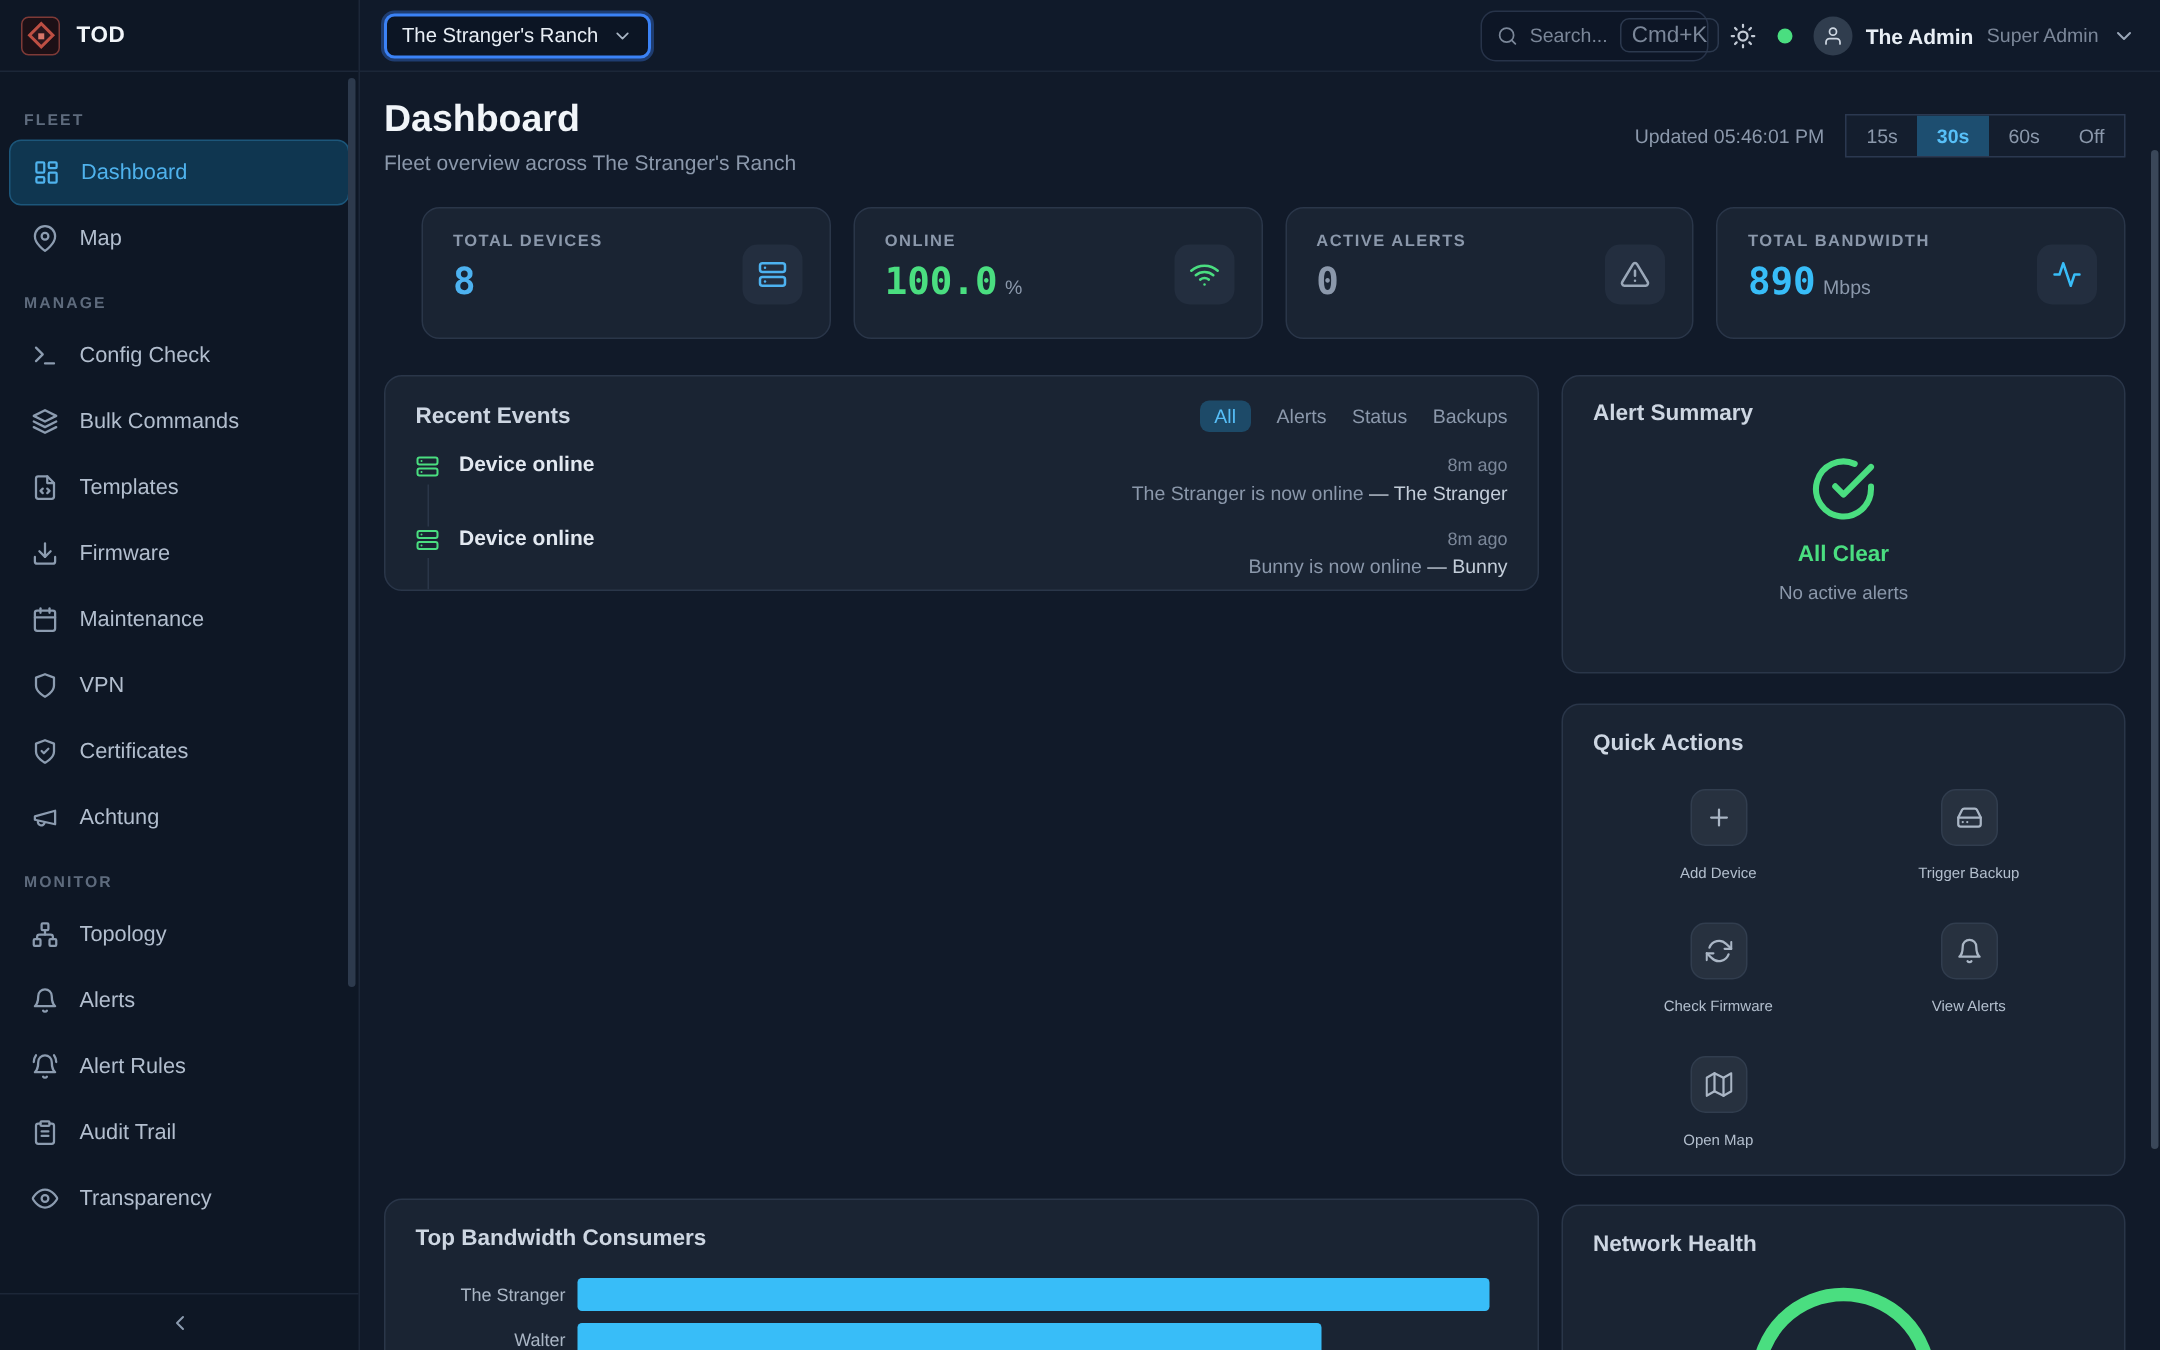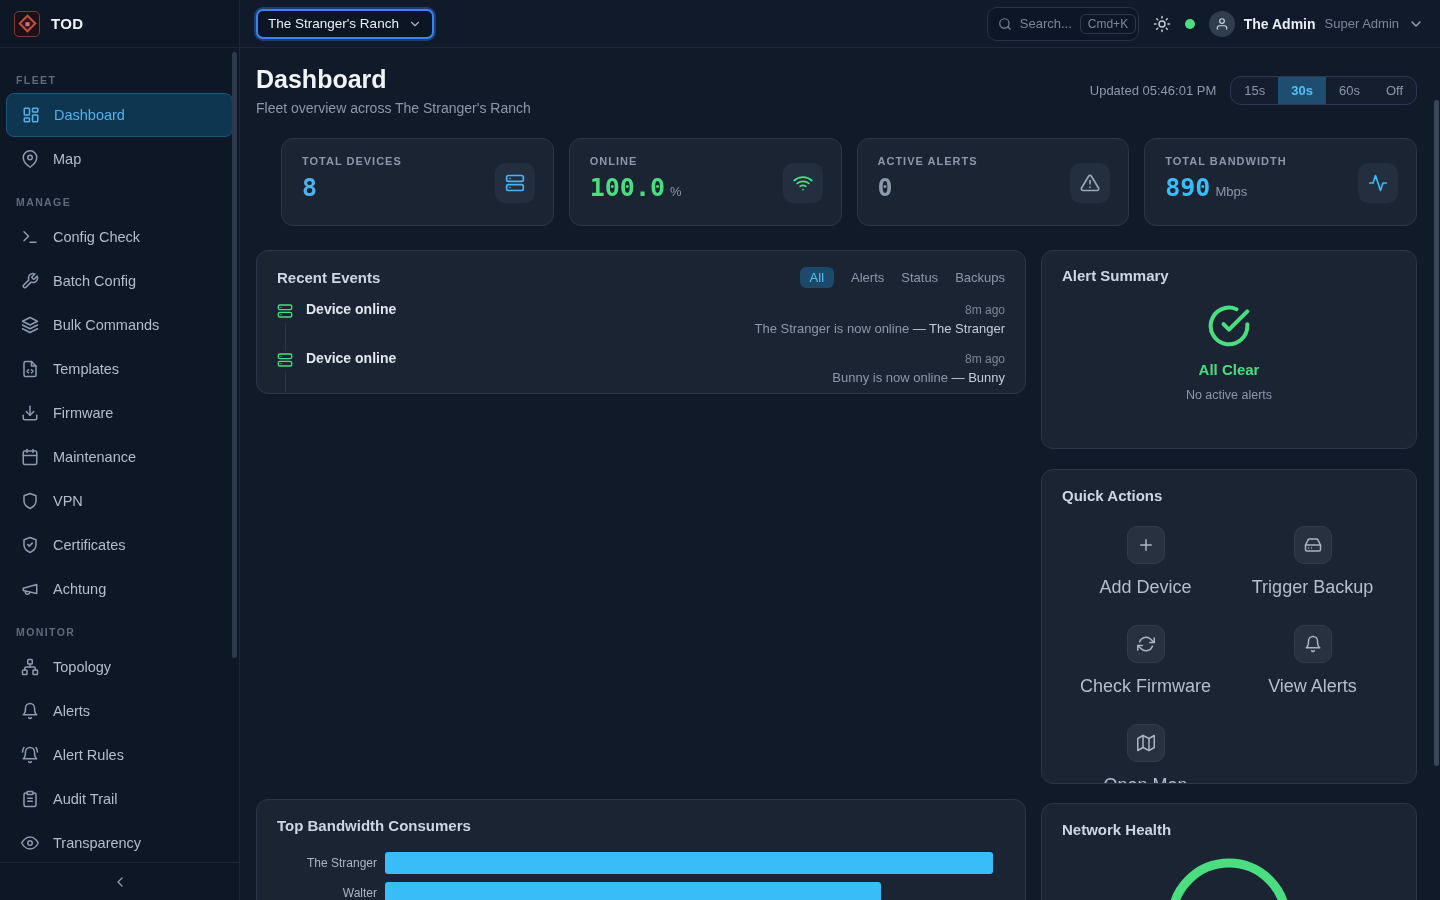--- a/index.html
+++ b/index.html
@@ -47,40 +47,40 @@
     display:flex; align-items:center; padding:0 16px; }
   .site-select { height:30px; display:flex; align-items:center; gap:9px; padding:0 10px;
     background:#0c1524; border:2px solid #3b82f6; box-shadow:0 0 0 2px rgba(59,130,246,.35);
     border-radius:7px; font-size:13.5px; color:#e8eef5; cursor:pointer; }
   .site-select .chev { color:#aab6c5; }
   .topbar-right { margin-left:auto; display:flex; align-items:center; gap:14px; }
   .search-box { width:152px; height:34px; border:1px solid #273349; background:#0d1626;
     border-radius:10px; display:flex; align-items:center; gap:8px; padding:0 10px;
     color:#7b8799; font-size:13px; cursor:text; }
   .search-box .sicon { color:#7b8799; flex:none; }
-  .kbd { border:1px solid #2c394e; border-radius:6px; padding:2px 7px; font-size:12px;
+  .kbd { border:1px solid #2c394e; border-radius:6px; padding:2px 7px; font-size:15px;
     color:#7b8799; margin-left:auto; white-space:nowrap; }
   .icon-btn { color:#c3cbd6; cursor:pointer; display:flex; }
   .status-dot { width:10px; height:10px; border-radius:50%; }
   .user-chip { display:flex; align-items:center; gap:9px; cursor:pointer; }
   .avatar { width:26px; height:26px; border-radius:50%; background:#303d4e;
     display:flex; align-items:center; justify-content:center; color:#cdd6e1; }
   .user-name { font-size:14px; font-weight:600; color:#e8eef5; }
   .user-role { font-size:13px; color:#7b8799; }
   .user-chip .chev { color:#9aa7b8; }
 
   
   .main { position:absolute; left:240px; top:48px; right:0; bottom:0;
     overflow:hidden; padding:17px 23px 0 16px; background:#111a29; }
   .page-head { display:flex; justify-content:space-between; align-items:flex-start; }
   .page-title { font-size:25px; font-weight:700; color:#f1f5f9; line-height:1.15; }
   .page-sub { margin-top:6px; font-size:14px; color:#8b98ab; }
   .head-right { display:flex; align-items:center; gap:14px; margin-top:11px; }
   .updated { font-size:13px; color:#8b98ab; }
-  .segmented { display:flex; border:1px solid #2b3850; border-radius:11px;
+  .segmented { display:flex; border:1px solid #2b3850; border-radius:0;
     background:#141e2e; overflow:hidden; }
   .seg { padding:6px 13px; font-size:13px; color:#8b98ab; cursor:pointer; }
   .seg.active { background:#1d4e70; color:#57c0f8; font-weight:600; }
 
   .stats-grid { display:grid; grid-template-columns:repeat(4,1fr); gap:15px; margin-top:22px;margin-left:25px; }
   .stat-card { position:relative; height:88px; background:#1a2433;
     border:1px solid #2a3649; border-radius:12px; padding:16px 20px; }
   .stat-label { font-size:11px; font-weight:600; letter-spacing:1px; color:#8b98ab; }
   .stat-value-row { margin-top:6px; display:flex; align-items:baseline; }
   .stat-value { font-family:"DejaVu Sans Mono", monospace; font-size:25px; font-weight:700; }
@@ -114,21 +114,21 @@
   .as-icon { width:44px; height:44px; margin:20px auto 0; color:#4ade80; }
   .as-status { margin-top:13px; font-size:15px; font-weight:600; color:#4ade80; }
   .as-detail { margin-top:10px; font-size:12.5px; color:#8b98ab; }
 
   .qa-panel { margin-top:20px; height:315px; padding:17px 20px; overflow:hidden; }
   .qa-grid { display:grid; grid-template-columns:1fr 1fr; row-gap:27px; margin-top:21px; }
   .qa-item { display:flex; flex-direction:column; align-items:center; gap:13px; cursor:pointer;
     background:none; border:none; font-family:inherit; }
   .qa-icon-box { width:38px; height:38px; border-radius:10px; background:#27313f;
     border:1px solid #313d4e; display:flex; align-items:center; justify-content:center; color:#aab6c5; }
-  .qa-label { font-size:18px; color:#b3bfce; }
+  .qa-label { font-size:10px; color:#b3bfce; }
 
   .bw-panel { margin-top:405px; height:200px; padding:17px 20px; overflow:hidden; }
   .bw-rows { margin-top:17px; display:flex; flex-direction:column; gap:8px; }
   .bw-row { display:flex; align-items:center; }
   .bw-label { width:108px; flex:none; text-align:right; font-size:12px; color:#aab6c5; padding-right:8px; }
   .bw-track { flex:1; }
   .bw-bar { height:22px; border-radius:3px; }
 
   .nh-panel { margin-top:19px; height:240px; padding:17px 20px; overflow:hidden; }
   .nh-ring-wrap { position:relative; width:128px; height:128px; margin:17px auto 0; }
@@ -173,28 +173,20 @@
       </div>
       <div class="section-label later">MANAGE</div>
       <div class="nav-item">
         <span class="nav-icon">
           <svg width="18" height="18" viewBox="0 0 24 24" fill="none" stroke="currentColor" stroke-width="2" stroke-linecap="round" stroke-linejoin="round">
             <polyline points="4 17 10 11 4 5"></polyline>
             <line x1="12" y1="19" x2="20" y2="19"></line>
           </svg>
         </span>
         <span>Config Check</span>
-      </div>
-      <div class="nav-item">
-        <span class="nav-icon">
-          <svg width="18" height="18" viewBox="0 0 24 24" fill="none" stroke="currentColor" stroke-width="2" stroke-linecap="round" stroke-linejoin="round">
-            <path d="M14.7 6.3a1 1 0 0 0 0 1.4l1.6 1.6a1 1 0 0 0 1.4 0l3.77-3.77a6 6 0 0 1-7.94 7.94l-6.91 6.91a2.12 2.12 0 0 1-3-3l6.91-6.91a6 6 0 0 1 7.94-7.94l-3.76 3.76z"></path>
-          </svg>
-        </span>
-        <span>Batch Config</span>
       </div>
       <div class="nav-item">
         <span class="nav-icon">
           <svg width="18" height="18" viewBox="0 0 24 24" fill="none" stroke="currentColor" stroke-width="2" stroke-linecap="round" stroke-linejoin="round">
             <polygon points="12 2 2 7 12 12 22 7 12 2"></polygon>
             <polyline points="2 17 12 22 22 17"></polyline>
             <polyline points="2 12 12 17 22 12"></polyline>
           </svg>
         </span>
         <span>Bulk Commands</span>

